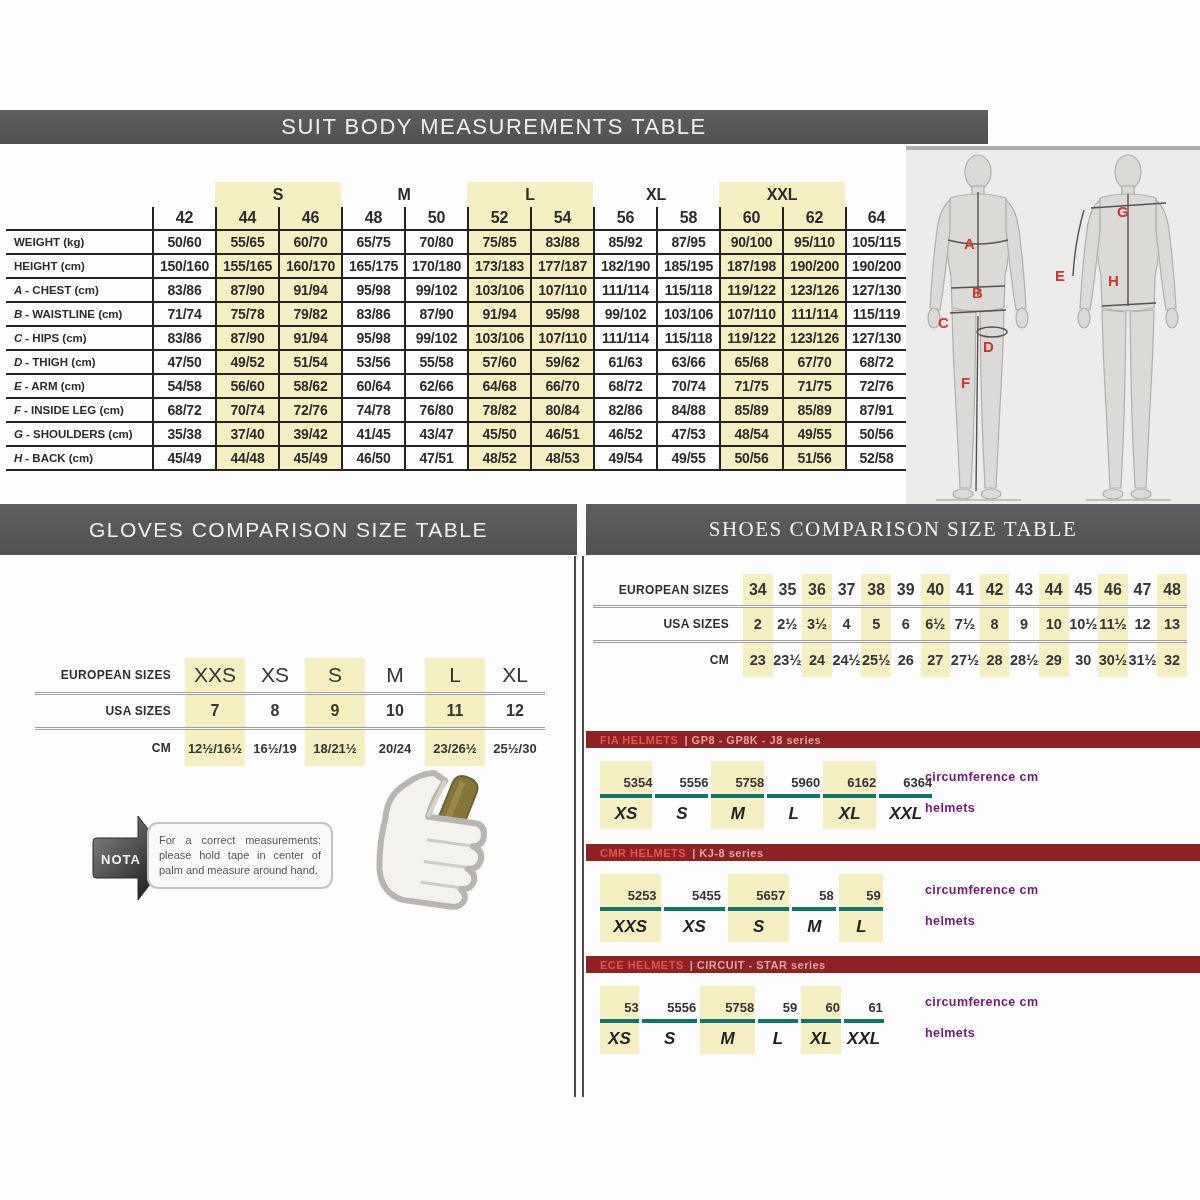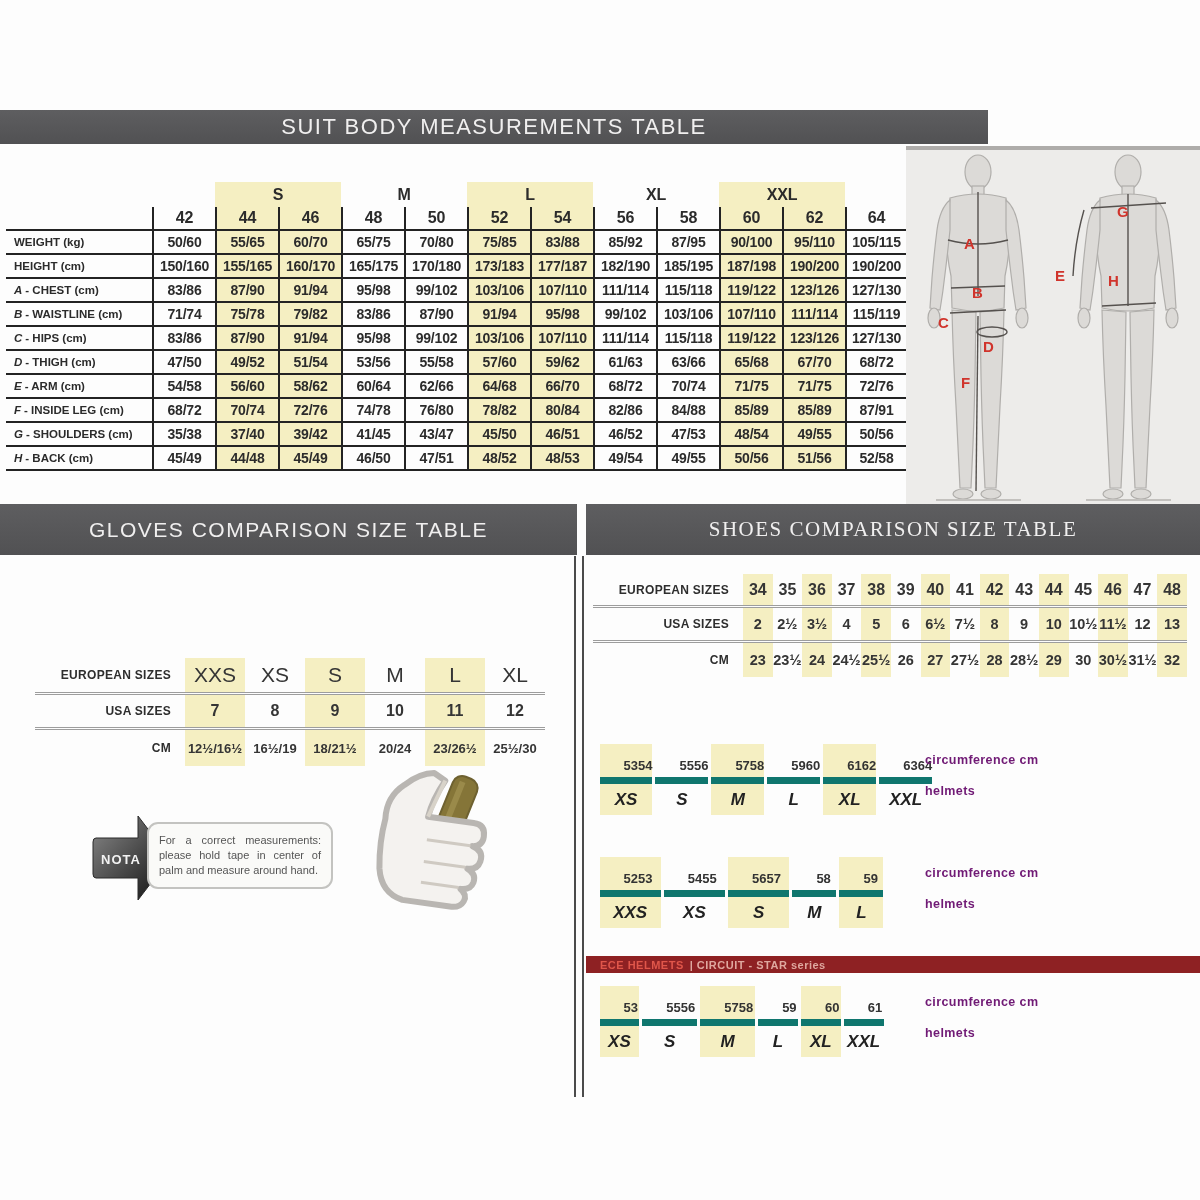--- a/index.html
+++ b/index.html
@@ -63,22 +63,22 @@
 
   
   .helmet-section{position:absolute;left:586px;width:614px;}
   .rbar{height:17px;background:#8e2123;display:flex;align-items:center;padding-left:14px;
         font-size:11px;font-weight:bold;letter-spacing:0.5px;}
   .rbar .hname{color:#e0564a;margin-right:6px;}
   .rbar .hseries{color:#dfa89f;}
   .htable{display:flex;margin-top:13px;margin-left:12px;}
   .hgroups{display:flex;width:287px;}
   .hgroup{display:flex;flex-direction:column;margin:0 1.5px;}
-  .hnums{display:flex;justify-content:flex-start;align-items:flex-end;height:29px;
-         border-bottom:7px solid #0f766e;padding-bottom:4px;padding-left:24px;}
+  .hnums{display:flex;justify-content:center;align-items:flex-end;height:29px;
+         border-bottom:4px solid #0f766e;padding-bottom:4px;padding-left:24px;}
   .hnums span{font-size:13px;font-weight:bold;color:#333;}
   .hsize{height:31px;display:flex;align-items:center;justify-content:center;
          font-size:17px;font-weight:bold;font-style:italic;color:#222;}
   .hlabels{display:flex;flex-direction:column;margin-left:40px;color:#701a75;font-weight:bold;}
   .hlabels .t{height:31px;display:flex;align-items:center;font-size:12.5px;letter-spacing:0.4px;}
   .hlabels .b{height:31px;display:flex;align-items:center;font-size:12.5px;letter-spacing:0.4px;}
 
   
   #note{position:absolute;left:90px;top:765px;width:420px;height:150px;}
   #nota-arrow{position:absolute;left:2px;top:45px;}
@@ -399,20 +399,24 @@
         <div class="v hl">29</div>
         <div class="v">30</div>
         <div class="v hl">30½</div>
         <div class="v">31½</div>
         <div class="v hl">32</div>
       </div>
     </div>
 
   <div id="helmet-sections">
       <div class="helmet-section" style="top: 731px;">
+        <div class="rbar">
+          <span class="hname">FIA HELMETS</span>
+          <span class="hseries">| GP8 - GP8K - J8 series</span>
+        </div>
         <div class="htable">
           <div class="hgroups">
             <div class="hgroup hl" style="flex-grow: 3;">
               <div class="hnums">
                 <span>53</span>
                 <span>54</span>
               </div>
               <div class="hsize">XS</div>
             </div>
             <div class="hgroup" style="flex-grow: 3;">
@@ -451,20 +455,24 @@
               <div class="hsize">XXL</div>
             </div>
           </div>
           <div class="hlabels">
             <div class="t">circumference cm</div>
             <div class="b">helmets</div>
           </div>
         </div>
       </div>
       <div class="helmet-section" style="top: 844px;">
+        <div class="rbar">
+          <span class="hname">CMR HELMETS</span>
+          <span class="hseries">| KJ-8 series</span>
+        </div>
         <div class="htable">
           <div class="hgroups">
             <div class="hgroup hl" style="flex-grow: 3;">
               <div class="hnums">
                 <span>52</span>
                 <span>53</span>
               </div>
               <div class="hsize">XXS</div>
             </div>
             <div class="hgroup" style="flex-grow: 3;">

